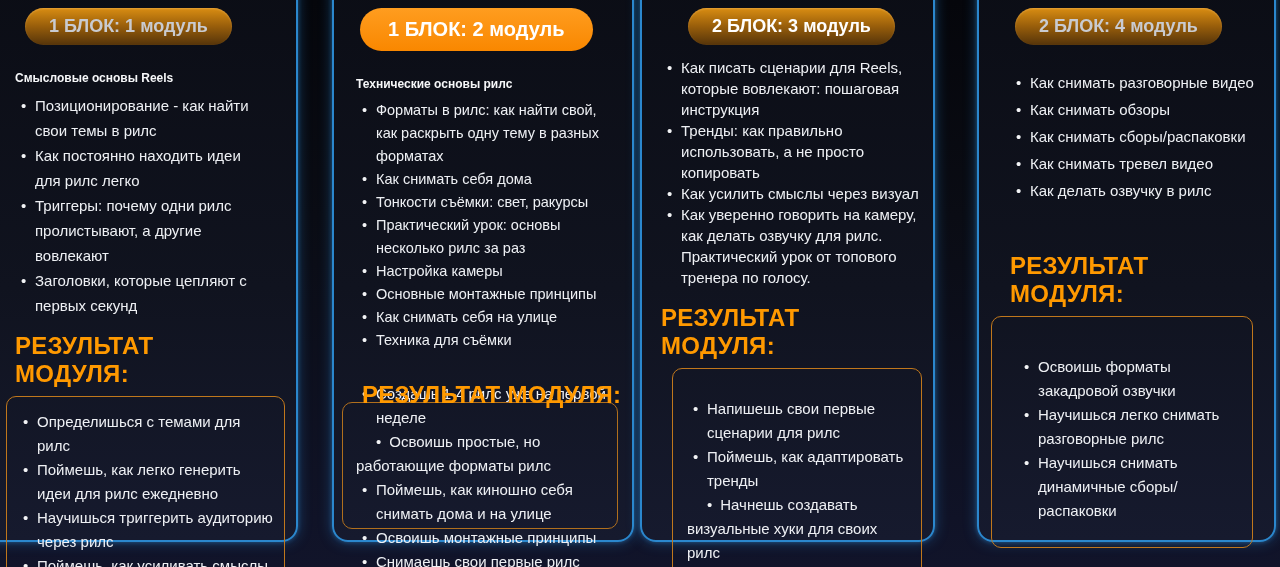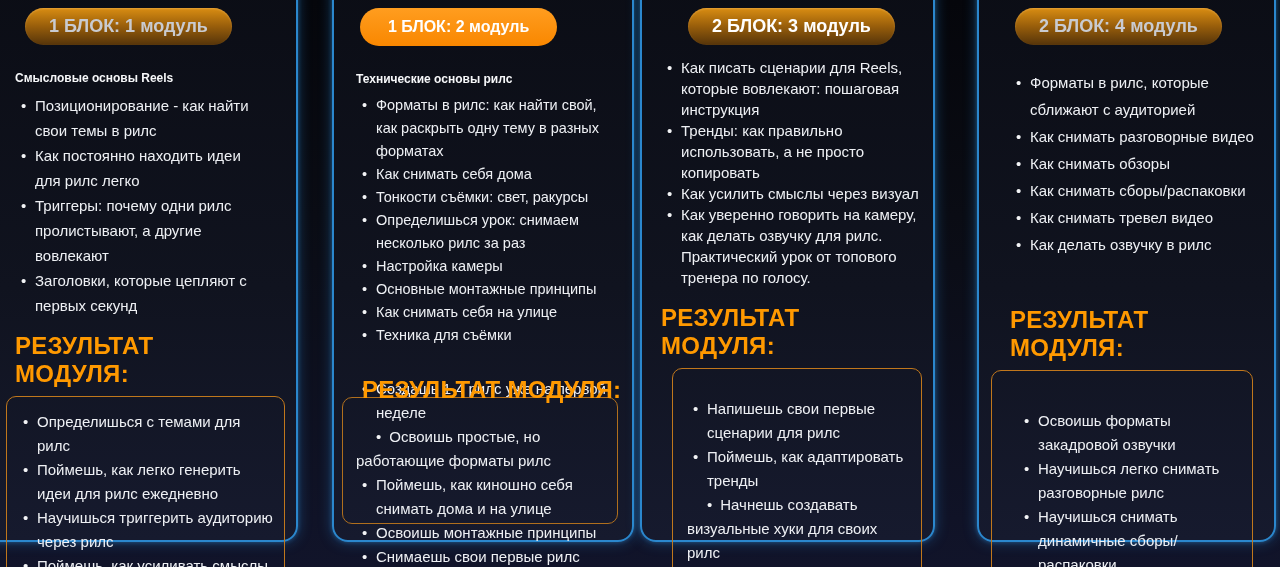--- a/index.html
+++ b/index.html
@@ -41,21 +41,21 @@
     background: linear-gradient(180deg, #d98d12 0%, #9a5f0b 48%, #55340a 100%);
     color: #c9cbd1;
     font-size: 18px;
     padding: 8px 24px;
     box-shadow: inset 0 1px 2px rgba(255, 200, 120, 0.35);
   }
   .b-light { color: #ffffff; }
   .b-flat {
     background: linear-gradient(180deg, #ff9d1f 0%, #f98700 100%);
     color: #ffffff;
-    font-size: 16px;
+    font-size: 20px;
     padding: 10px 28px;
   }
   .c1 .badge { margin-left: 10px; }
   .c2 .badge { margin-left: 4px; }
   .c3 .badge { margin-left: 27px; }
   .c4 .badge { margin-left: 5px; }
 
   
   .title { color: #f6f7f9; font-weight: bold; font-size: 12px; margin: 26px 0 8px; }
   ul.list { list-style: none; font-size: 15px; }
@@ -134,21 +134,21 @@
     </div>
   </section>
 
   <section class="card c2">
     <div class="badge b-flat">1 БЛОК: 2 модуль</div>
     <h4 class="title">Технические основы рилс</h4>
     <ul class="list">
       <li class="it">Форматы в рилс: как найти свой, как раскрыть одну тему в разных форматах</li>
       <li class="it">Как снимать себя дома</li>
       <li class="it">Тонкости съёмки: свет, ракурсы</li>
-      <li class="it">Определишься урок: снимаем несколько рилс за раз</li>
+      <li class="it">Практический урок: основы несколько рилс за раз</li>
       <li class="it">Настройка камеры</li>
       <li class="it">Основные монтажные принципы</li>
       <li class="it">Как снимать себя на улице</li>
       <li class="it">Техника для съёмки</li>
     </ul>
     <div class="result-broken">
       <div class="rbox-overlay"></div>
       <h3 class="result-h">РЕЗУЛЬТАТ МОДУЛЯ:</h3>
       <ul class="list r2list">
         <li class="it">Создашь 1-4 рилс уже на первой неделе</li>
@@ -176,21 +176,20 @@
           <li class="it">Поймешь, как адаптировать тренды</li>
           <li class="it flow">Начнешь создавать визуальные хуки для своих рилс</li>
         </ul>
       </div>
     </div>
   </section>
 
   <section class="card c4">
     <div class="badge b-grad">2 БЛОК: 4 модуль</div>
     <ul class="list">
-      <li class="it">Форматы в рилс, которые сближают с аудиторией</li>
       <li class="it">Как снимать разговорные видео</li>
       <li class="it">Как снимать обзоры</li>
       <li class="it">Как снимать сборы/распаковки</li>
       <li class="it">Как снимать тревел видео</li>
       <li class="it">Как делать озвучку в рилс</li>
     </ul>
     <div class="result">
       <h3 class="result-h">РЕЗУЛЬТАТ МОДУЛЯ:</h3>
       <div class="rbox">
         <ul class="list">

